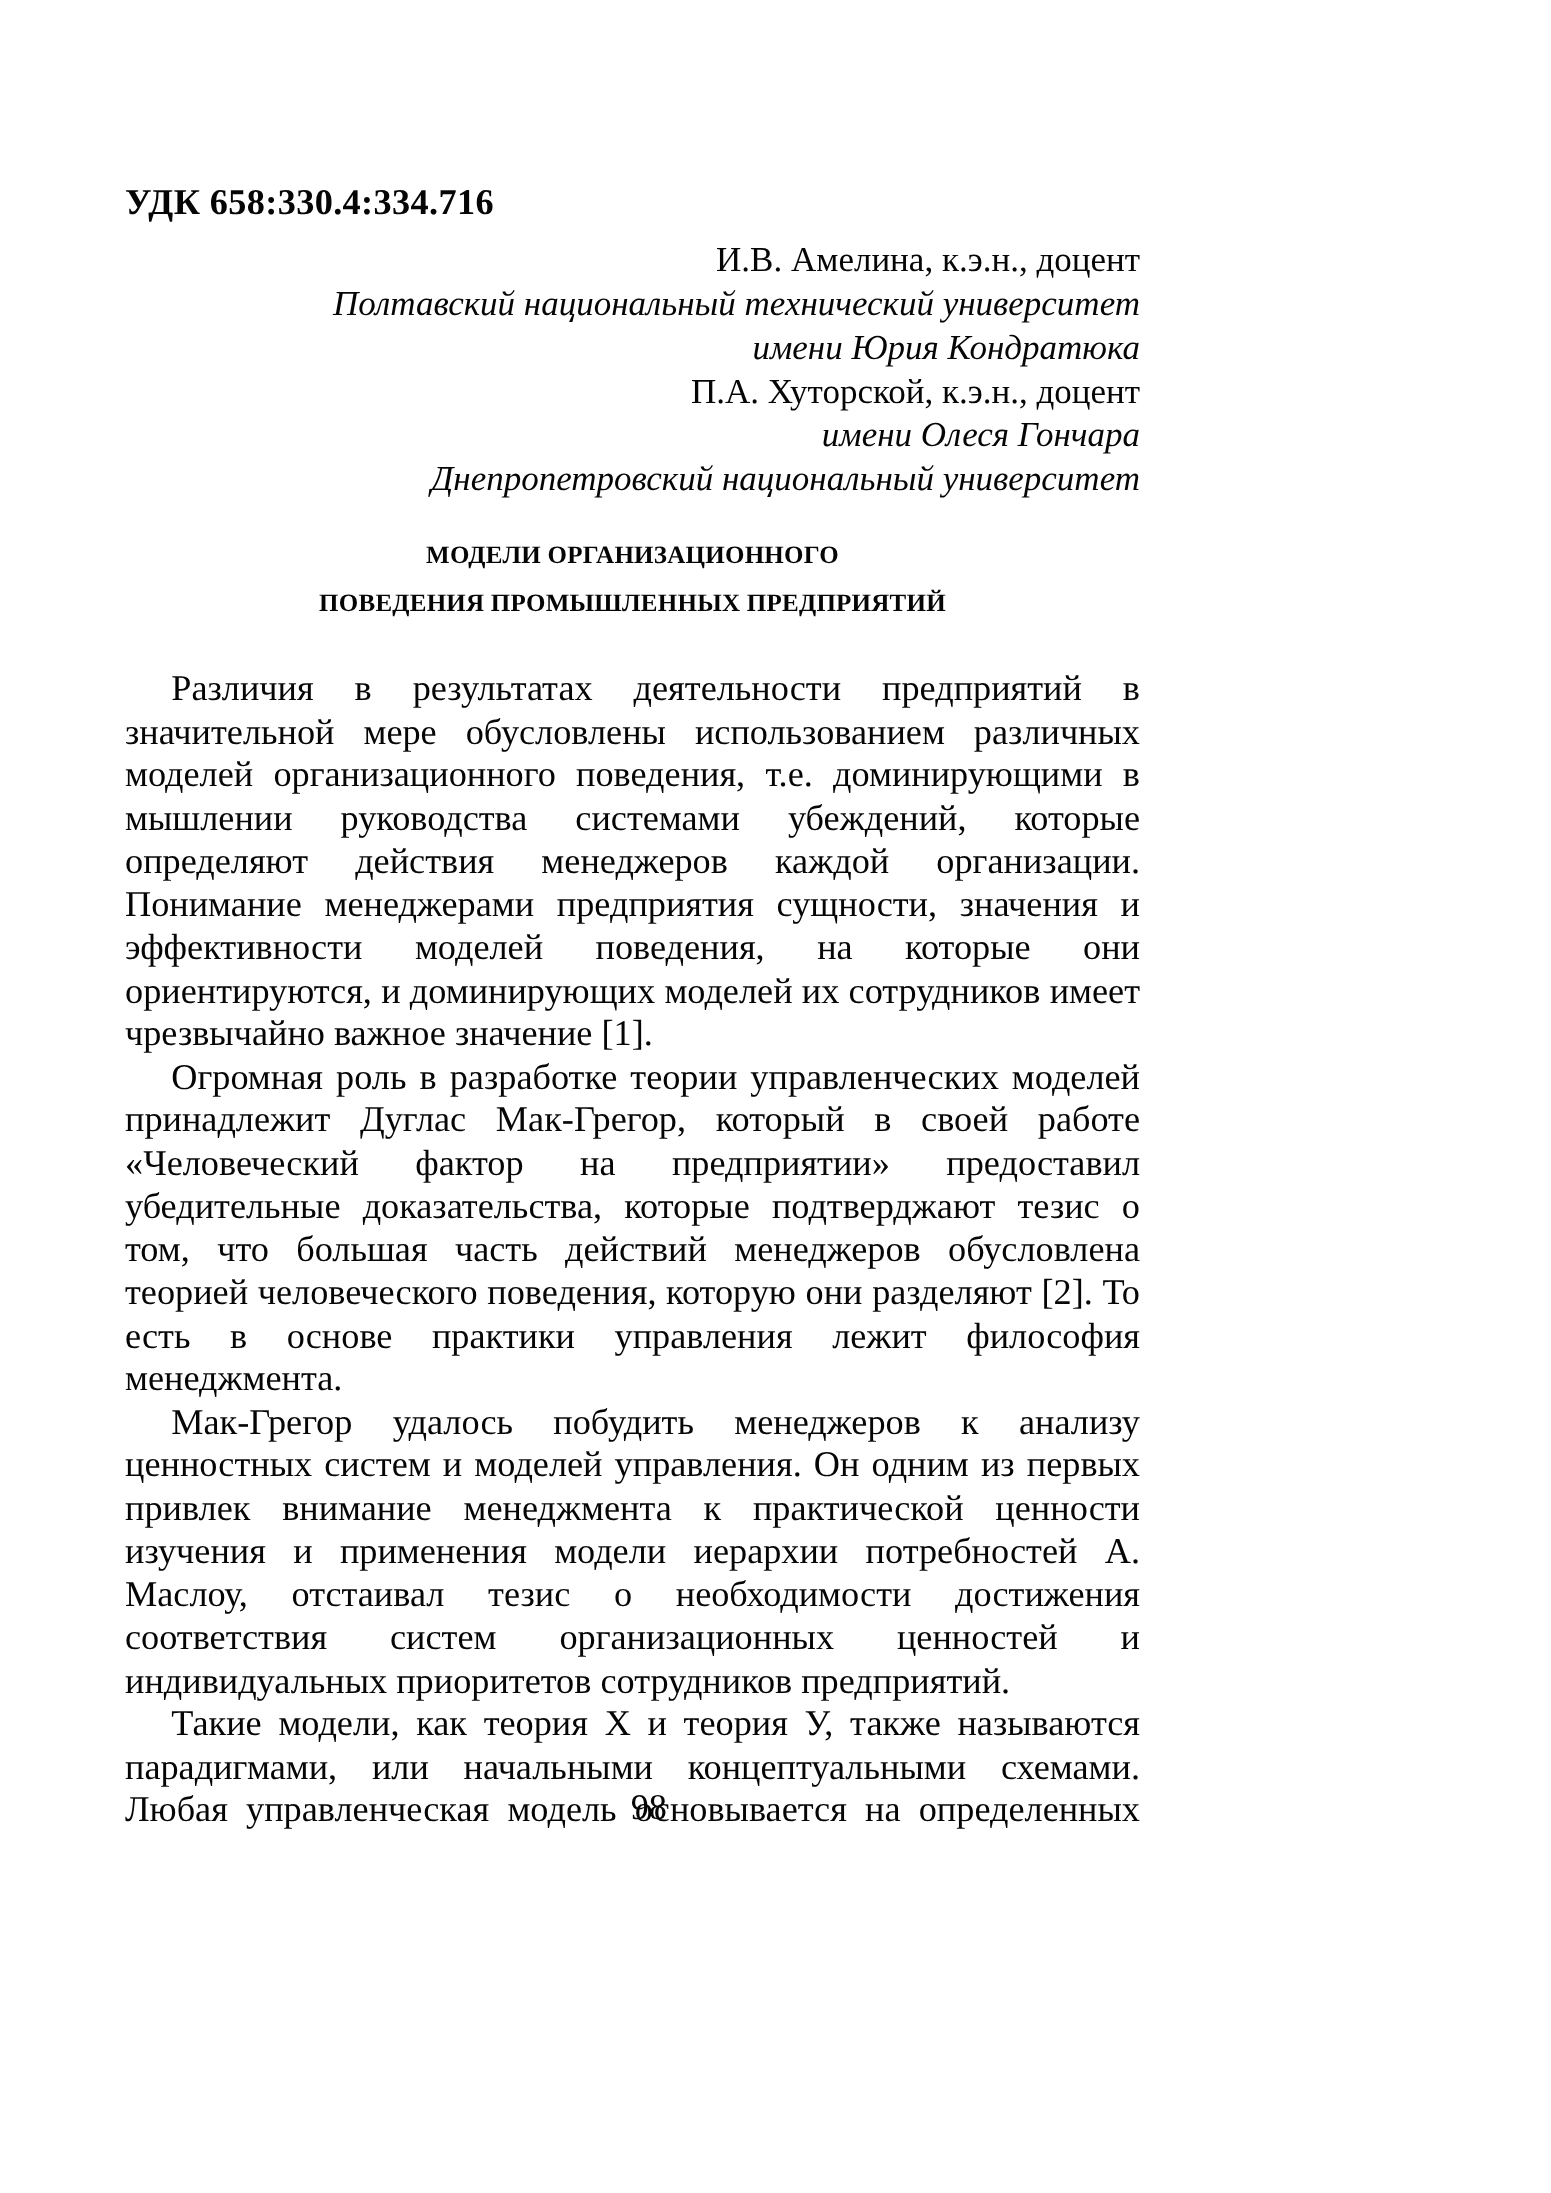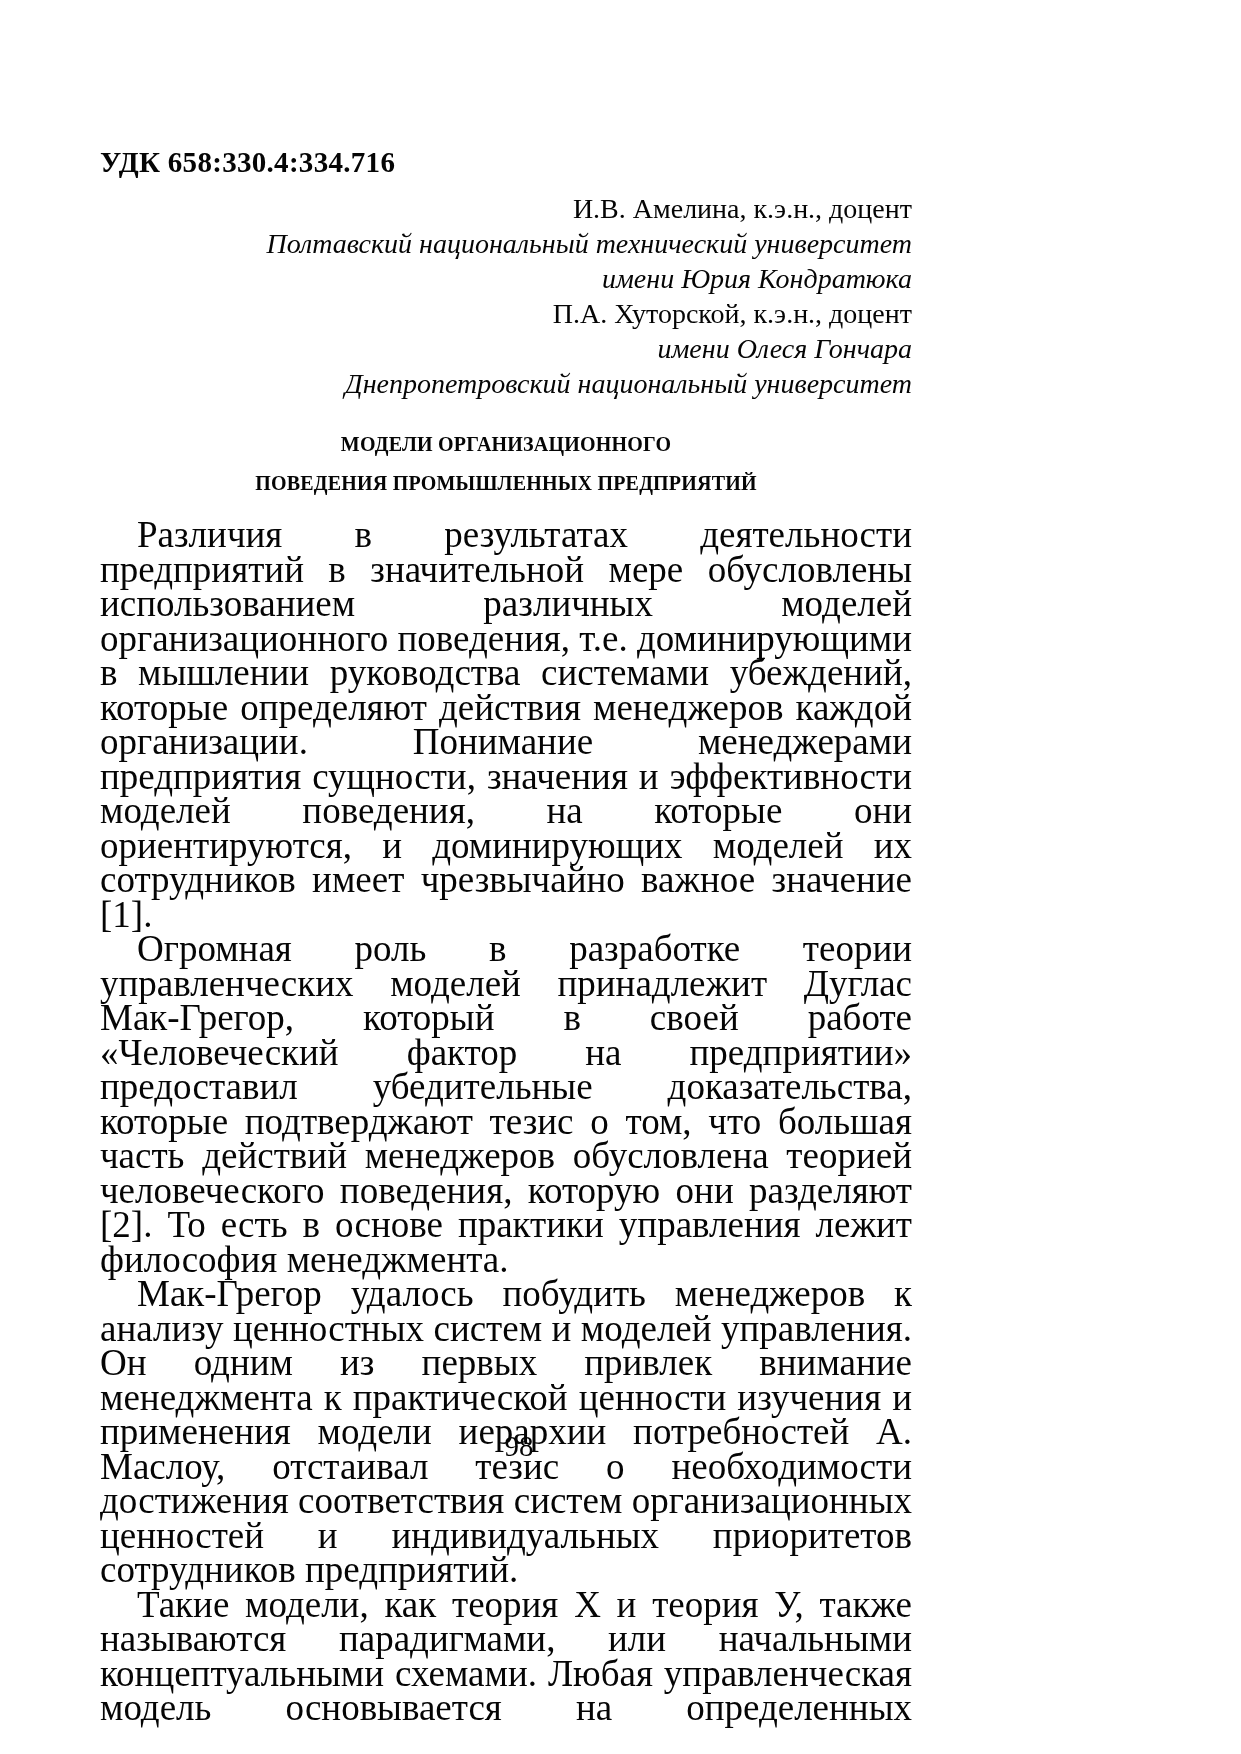--- a/index.html
+++ b/index.html
@@ -33,22 +33,22 @@
   .italic { font-style: italic; }
   .title {
     margin-top: 24px;
     text-align: center;
     font-weight: bold;
     font-size: 20px;
     line-height: 39px;
     letter-spacing: 0.2px;
   }
   .body-text {
-    margin-top: 15px;
-    font-size: 37px;
+    margin-top: 31px;
+    font-size: 29px;
     line-height: 34.5px;
   }
   .body-text p {
     margin: 0;
     text-indent: 37px;
     text-align: justify;
   }
   .body-text p.cont {
     text-align-last: justify;
   }

